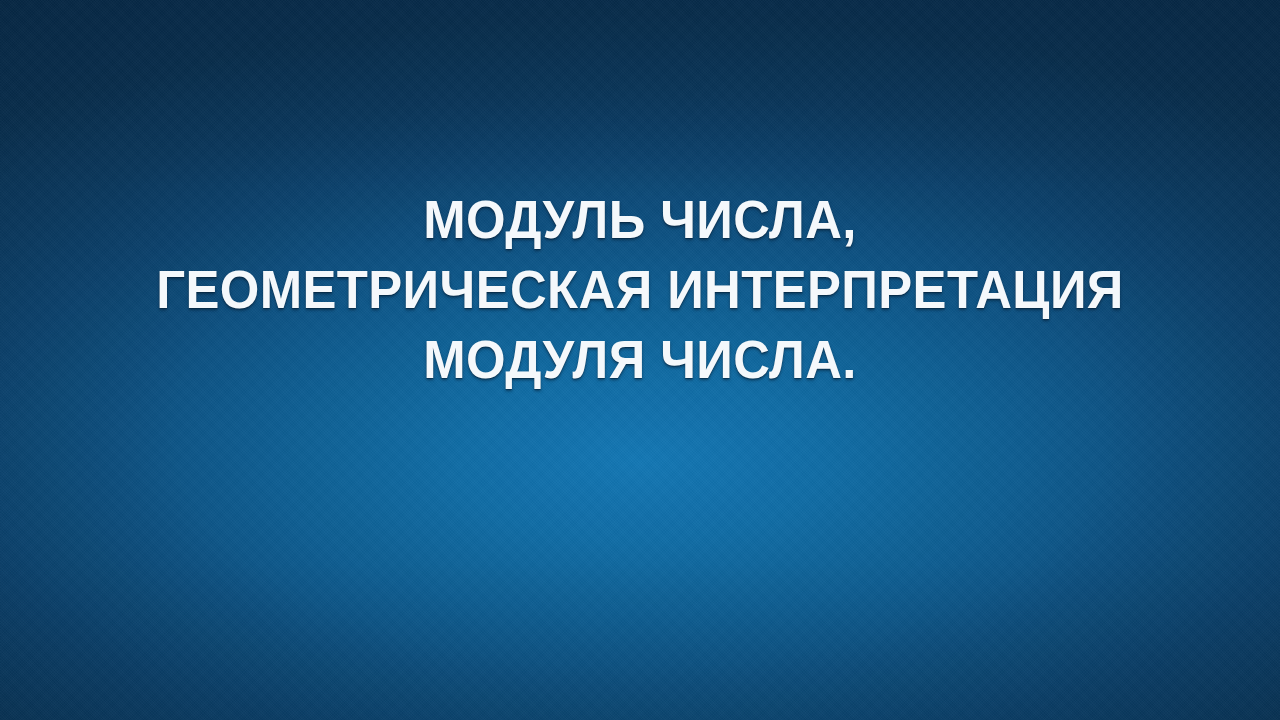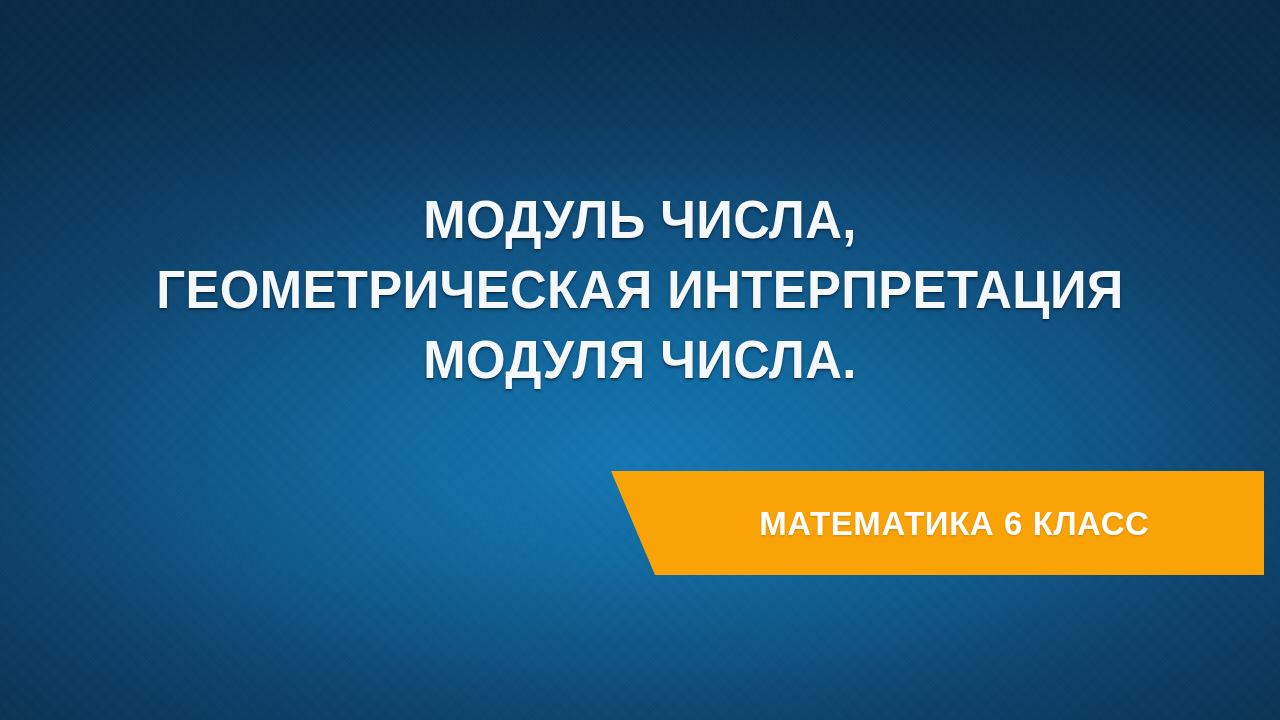--- a/index.html
+++ b/index.html
@@ -131,18 +131,14 @@
   <div class="bg-vignette"></div>
   <div class="bg-corner-tint"></div>
   <div class="bg-texture"></div>
 
   <div class="title-block">
     <span class="title-line">МОДУЛЬ ЧИСЛА,</span>
     <span class="title-line">ГЕОМЕТРИЧЕСКАЯ ИНТЕРПРЕТАЦИЯ</span>
     <span class="title-line">МОДУЛЯ ЧИСЛА.</span>
   </div>
 
-  <div class="banner">
-    <div class="banner-shape"></div>
-    <div class="banner-label">МАТЕМАТИКА 6 КЛАСС</div>
-  </div>
 
 </div>
 
 </body></html>

